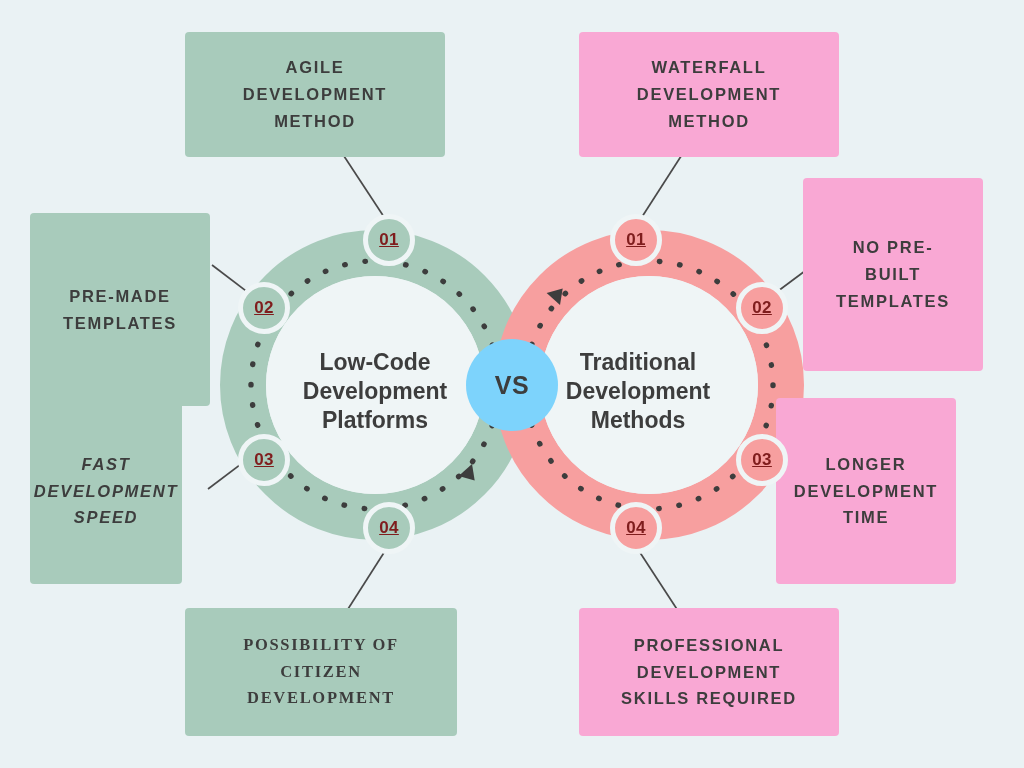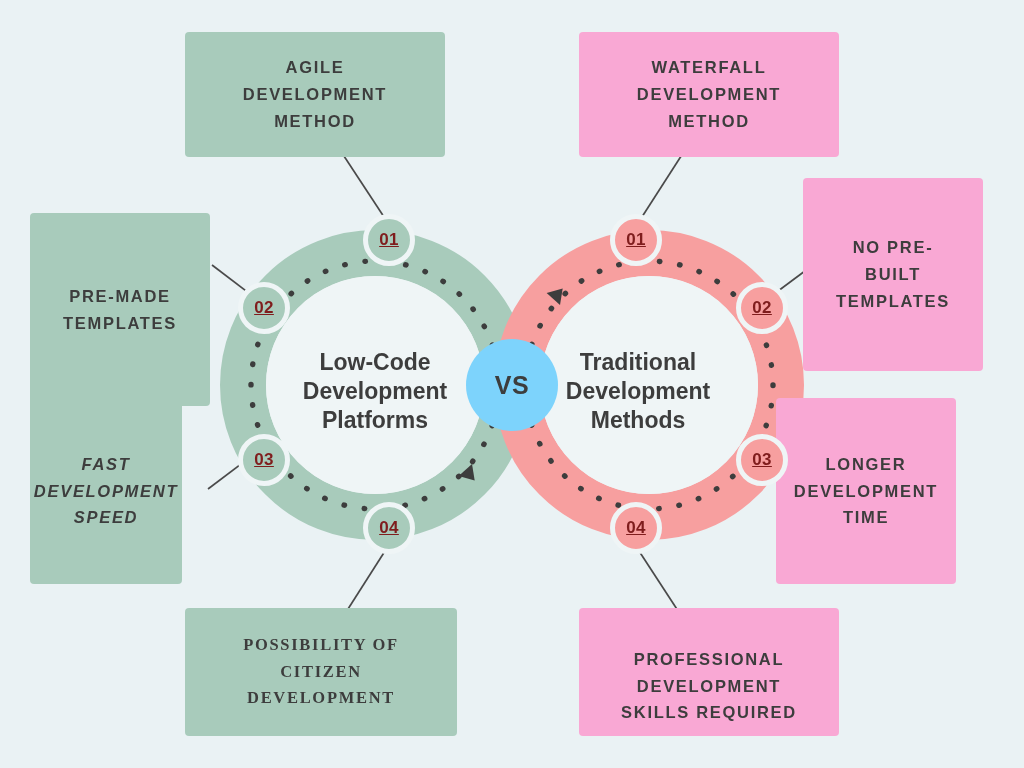--- a/index.html
+++ b/index.html
@@ -158,21 +158,21 @@
 BUILT
 TEMPLATES</span>
   </div>
 
   <div class="info-box box-pink" style="left:776px; top:398px; width:180px; height:186px;">
     <span class="box-text">LONGER
 DEVELOPMENT
 TIME</span>
   </div>
 
-  <div class="info-box box-pink" style="left:579px; top:608px; width:260px; height:128px;align-items:flex-end;">
+  <div class="info-box box-pink" style="left:579px; top:608px; width:260px; height:128px;">
     <span class="box-text">PROFESSIONAL
 DEVELOPMENT
 SKILLS REQUIRED</span>
   </div>
 
   <div class="badge badge-green" style="left:363px; top:214px;">
     <span>01</span>
   </div>
   <div class="badge badge-green" style="left:238px; top:282px;">
     <span>02</span>

